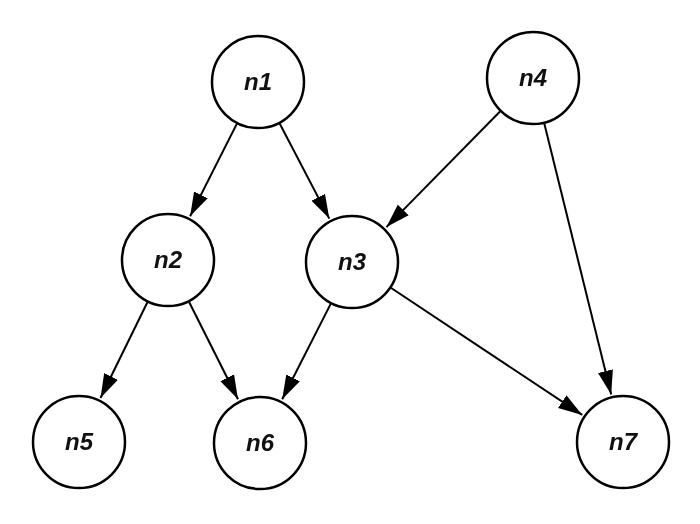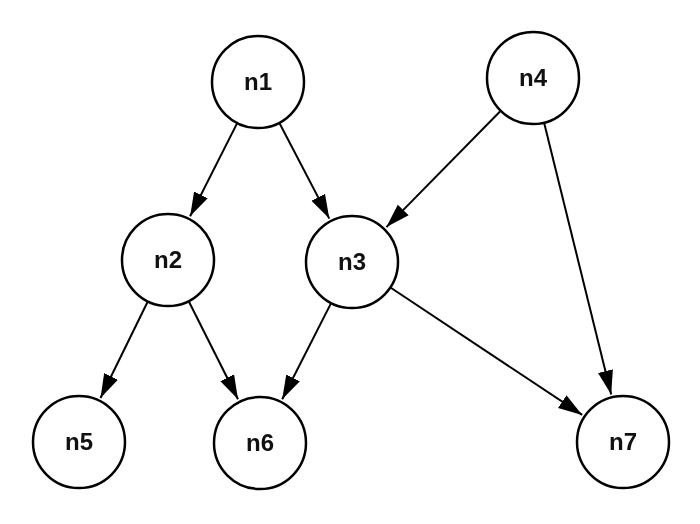--- a/index.html
+++ b/index.html
@@ -7,20 +7,21 @@
     padding: 0;
     background: #ffffff;
   }
   .stage {
     position: relative;
     width: 700px;
     height: 524px;
     background: #ffffff;
     overflow: hidden;
     font-family: "Liberation Sans", sans-serif;
+    font-style: italic;
   }
   svg.graph {
     display: block;
     width: 700px;
     height: 524px;
   }
   .node-circle {
     fill: #ffffff;
     stroke: #000000;
     stroke-width: 2.5;

